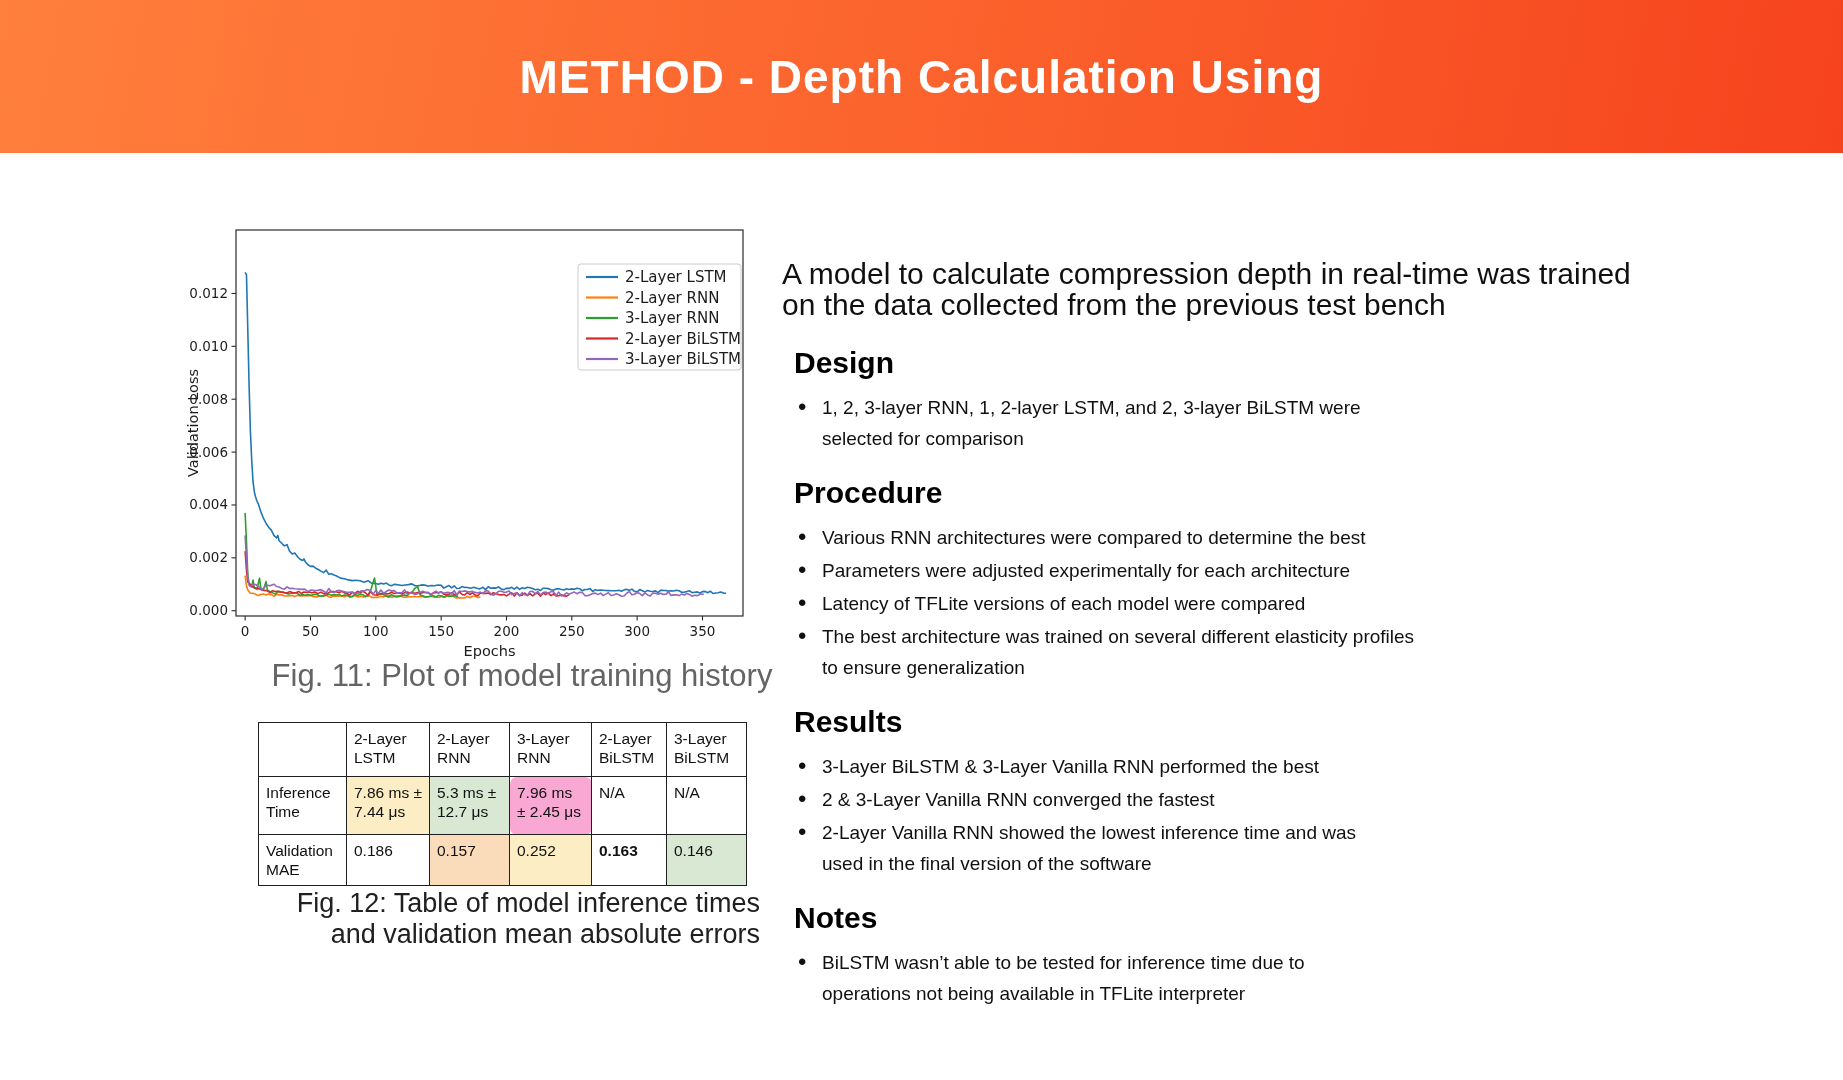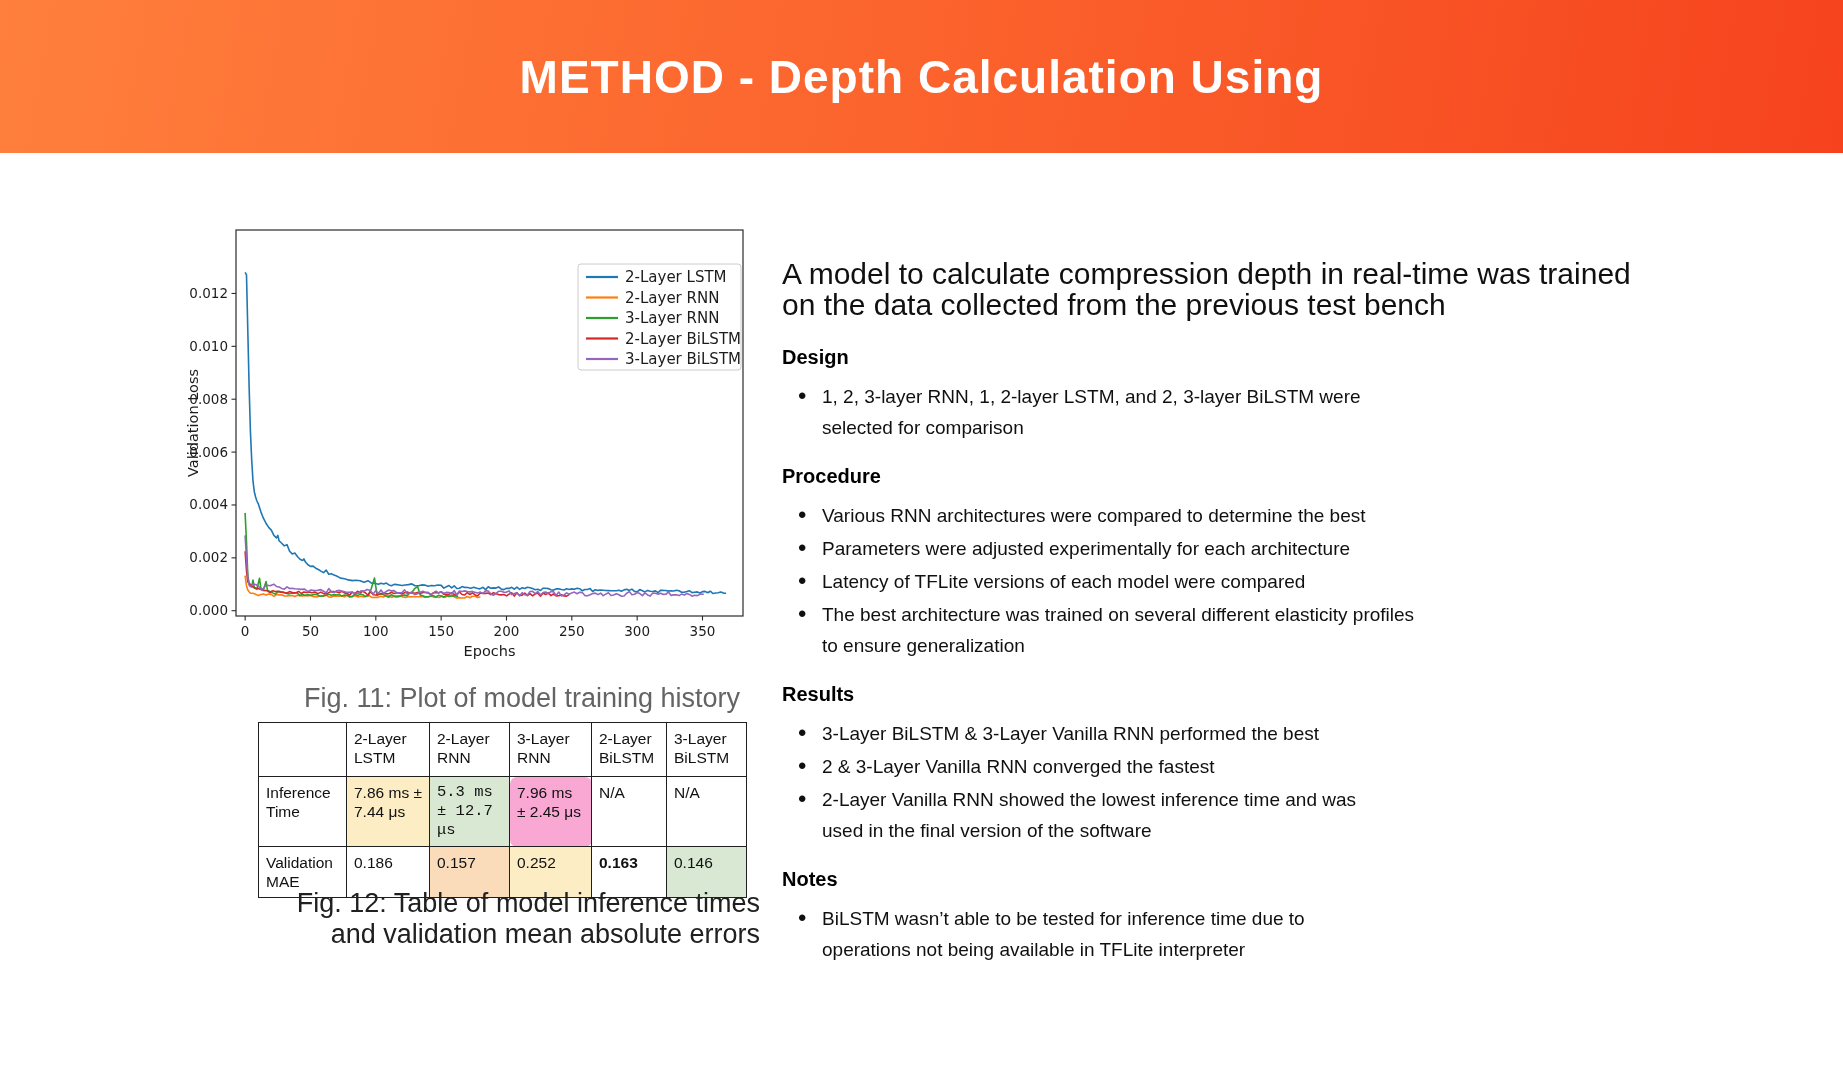--- a/index.html
+++ b/index.html
@@ -9,40 +9,40 @@
 
   
   .banner { position:absolute; left:0; top:0; width:1843px; height:153px;
             background:linear-gradient(100deg,#ff7f3c 0%,#fb602b 55%,#f6431e 100%);
             display:flex; flex-direction:column; align-items:center; justify-content:center; }
   .banner h1 { color:#ffffff; font-size:46px; font-weight:800; letter-spacing:1px;
                line-height:50px; text-align:center; }
 
   
   .chart-wrap { position:absolute; left:185px; top:213px; width:585px; height:447px; }
-  .fig11-caption { position:absolute; left:252px; top:683px; width:540px;
-                   text-align:center; font-size:27px; color:#646464; line-height:31px; }
+  .fig11-caption { position:absolute; left:252px; top:660px; width:540px;
+                   text-align:center; font-size:31px; color:#646464; line-height:31px; }
 
   .data-table { position:absolute; left:258px; top:722px; border-collapse:collapse;
                 table-layout:fixed; background:#fff; }
   .data-table th, .data-table td { border:1.5px solid #1f1f1f; font-size:15.5px;
                 line-height:19px; font-weight:normal; text-align:left;
                 vertical-align:top; padding:6px 7px; color:#111; }
   .data-table thead tr { height:54px; }
   .data-table tbody tr:nth-child(1) { height:58px; }
   .data-table tbody tr:nth-child(2) { height:50px; }
   .c0{width:88px}.c1{width:83px}.c2{width:80px}.c3{width:82px}.c4{width:75px}.c5{width:80px}
 
   .fig12-caption { position:absolute; left:260px; top:888px; width:500px;
                    text-align:right; font-size:27px; color:#202020; line-height:31px; }
 
   
   .content { position:absolute; left:782px; top:258px; width:950px; color:#101010; }
   .content .intro { font-size:30px; line-height:31px; white-space:pre-line; margin-bottom:26px; }
-  .content h2 { font-size:20px; font-weight:bold; color:#000; margin:22px 0 12px 0; }
+  .content h2 { font-size:30px; font-weight:bold; color:#000; margin:22px 0 12px 12px; }
   .content ul { list-style:none; margin:0; }
   .content li { position:relative; font-size:19px; line-height:31px; padding-left:40px;
                 margin:2px 0; white-space:pre-line; }
   .content li::before { content:"\2022"; position:absolute; left:16px; top:-1px; font-size:24px; }
 </style>
 </head>
 <body>
 
 <div class="page">
 
@@ -124,21 +124,21 @@
           <th>2-Layer RNN</th>
           <th>3-Layer RNN</th>
           <th>2-Layer BiLSTM</th>
           <th>3-Layer BiLSTM</th>
         </tr>
       </thead>
       <tbody>
         <tr>
           <td>Inference Time</td>
           <td style="background: rgb(252, 237, 196);">7.86 ms ± 7.44 μs</td>
-          <td style="background: rgb(217, 232, 211); font-family: Liberation Mono, monospace;">5.3 ms ± 12.7 μs</td>
+          <td style="background: rgb(217, 232, 211);">5.3 ms ± 12.7 μs</td>
           <td style="background: #f9a8d4; border-radius: 7px;">7.96 ms ± 2.45 μs</td>
           <td style="background: rgb(255, 255, 255);">N/A</td>
           <td style="background: rgb(255, 255, 255);">N/A</td>
         </tr>
         <tr>
           <td>Validation MAE</td>
           <td style="background: rgb(255, 255, 255);">0.186</td>
           <td style="background: rgb(250, 220, 187); margin-left: 44px;">0.157</td>
           <td style="background: rgb(252, 237, 196);">0.252</td>
           <td style="background: rgb(255, 255, 255); font-weight: bold;">0.163</td>

